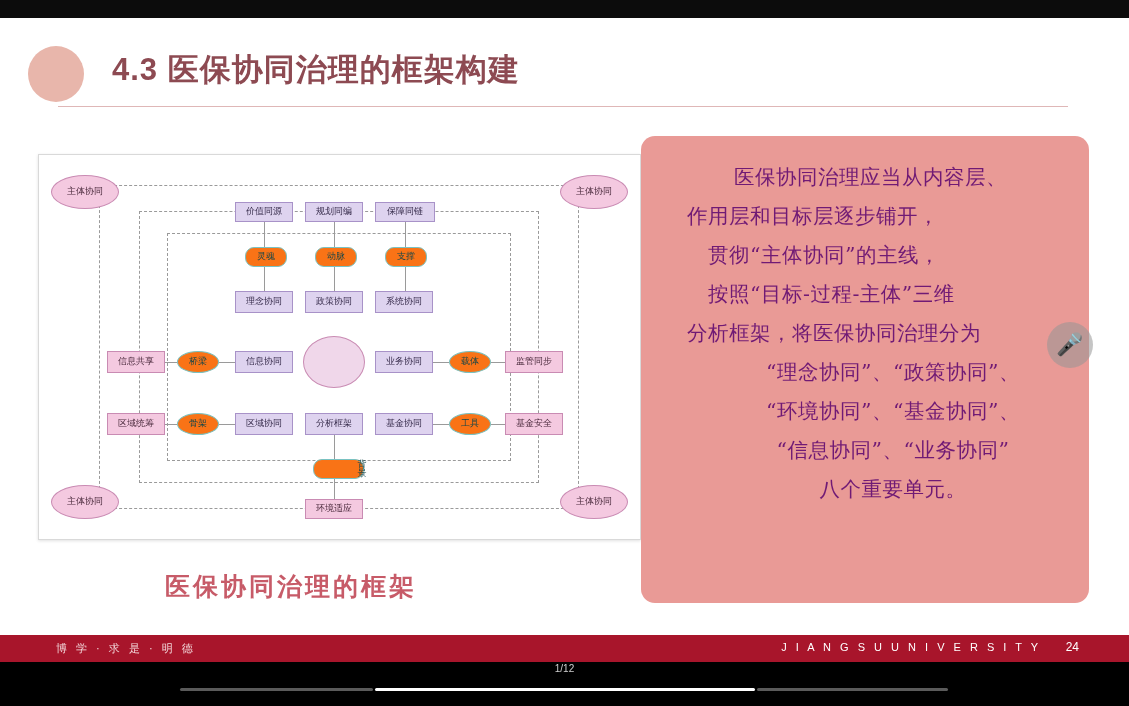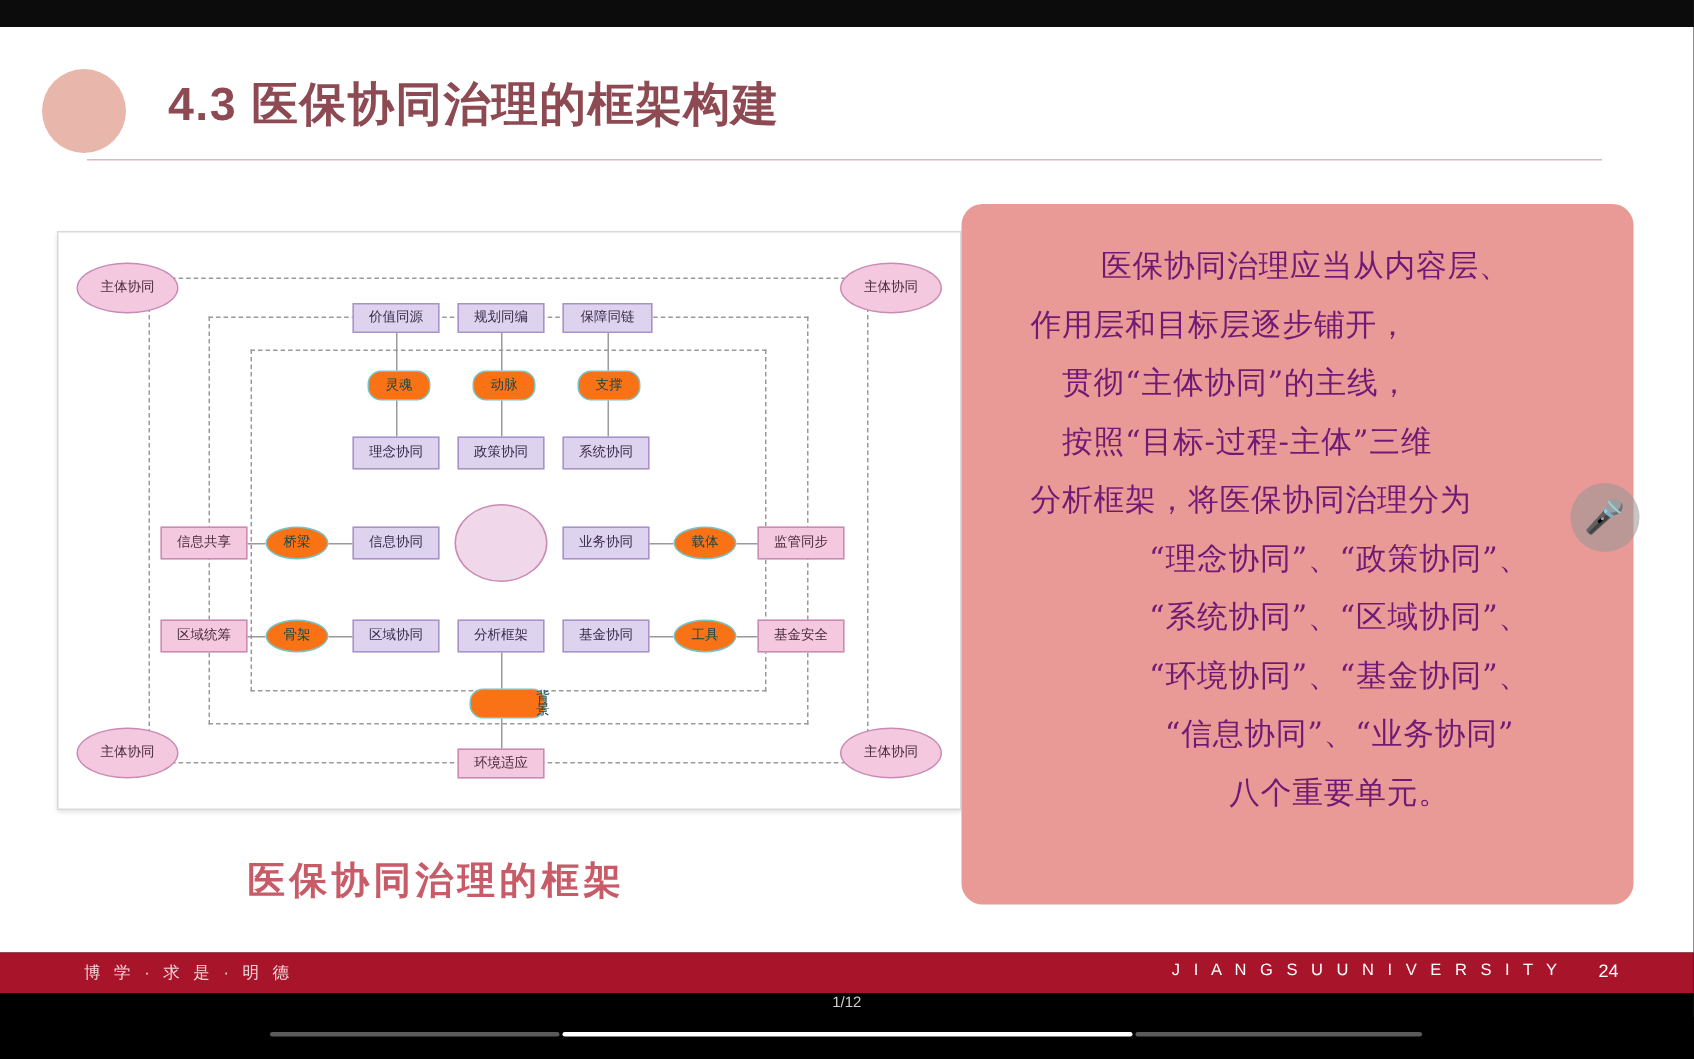--- a/index.html
+++ b/index.html
@@ -312,21 +312,20 @@
     <div class="diagram-caption">医保协同治理的框架</div>
 
     <div class="text-card">
       <div class="text-card-inner">
         <div class="tc-line tc-indent">　医保协同治理应当从内容层、</div>
         <div class="tc-line" style="text-align:left;">作用层和目标层逐步铺开，</div>
         <div class="tc-line" style="text-align:left;">　贯彻“主体协同”的主线，</div>
         <div class="tc-line" style="text-align:left;">　按照“目标-过程-主体”三维</div>
         <div class="tc-line" style="text-align:left;">分析框架，将医保协同治理分为</div>
         <div class="tc-line">“理念协同”、“政策协同”、</div>
-        <div class="tc-line">“系统协同”、“区域协同”、</div>
         <div class="tc-line">“环境协同”、“基金协同”、</div>
         <div class="tc-line">“信息协同”、“业务协同”</div>
         <div class="tc-line">八个重要单元。</div>
       </div>
     </div>
   </div>
 
   <div class="mic-btn">
     <span class="mic-glyph">🎤</span>
   </div>

